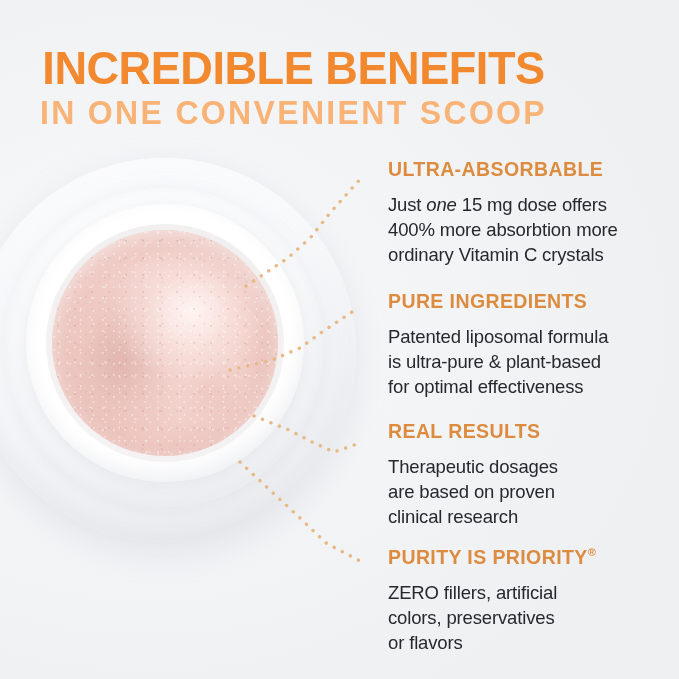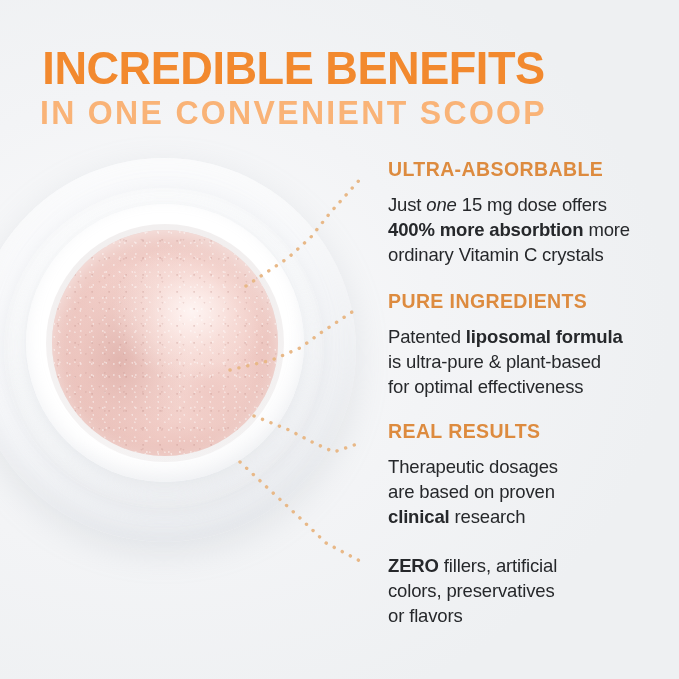--- a/index.html
+++ b/index.html
@@ -181,21 +181,21 @@
     letter-spacing: 0;
   }
   .benefit-body {
     font-family: "Liberation Sans", sans-serif;
     font-size: 18.5px;
     line-height: 25px;
     color: #26282b;
     margin: 12px;
     letter-spacing: -0.15px;
   }
-  .benefit-body b { font-weight: bold; }
+  .benefit-body b { font-weight: normal; }
   .benefit-body i { font-style: italic; }
 
   #benefit-0 { top: 158px; }
   #benefit-1 { top: 290px; }
   #benefit-2 { top: 420px; }
   #benefit-3 { top: 541px; }
 </style>
 </head>
 <body>
 
@@ -232,16 +232,17 @@
     <div class="benefit-heading">REAL RESULTS</div>
     <div class="benefit-body"><span>Therapeutic dosages</span><br><span>are based on proven</span><br><b>clinical</b><span> research</span></div>
   </div>
 
   <div class="benefit" id="benefit-1">
     <div class="benefit-heading">PURE INGREDIENTS</div>
     <div class="benefit-body"><span>Patented </span><b>liposomal formula</b><br><span>is ultra-pure &amp; plant-based</span><br><span>for optimal effectiveness</span></div>
   </div>
 
   <div class="benefit" id="benefit-3">
+    <div class="benefit-heading">PURITY IS PRIORITY<span class="reg">®</span></div>
     <div class="benefit-body"><b>ZERO</b><span> fillers, artificial</span><br><span>colors, preservatives</span><br><span>or flavors</span></div>
   </div>
 
 </div>
 
 </body></html>

